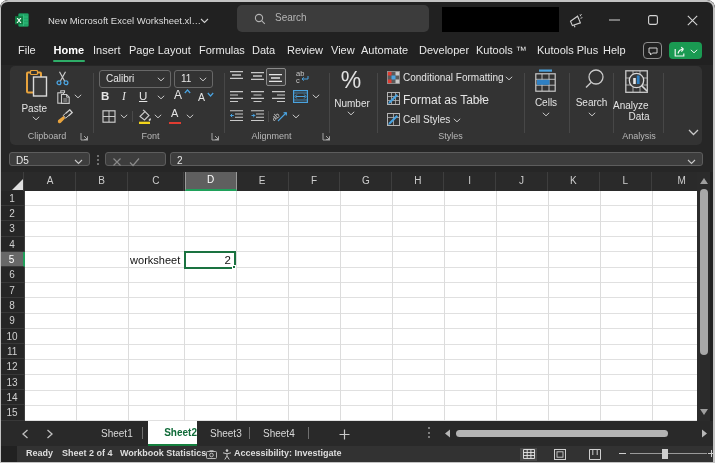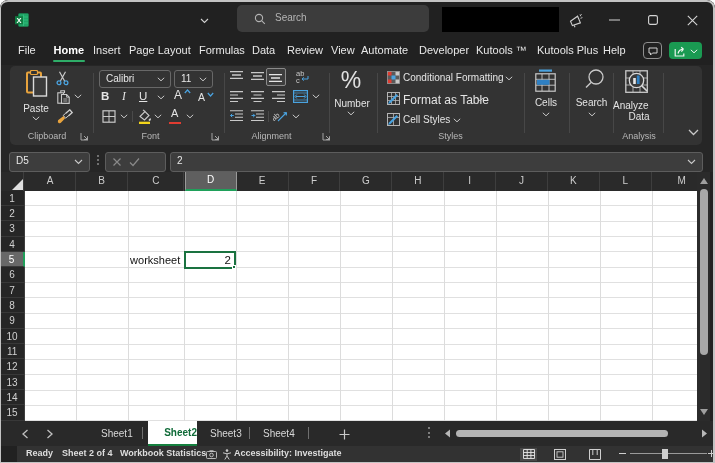--- a/index.html
+++ b/index.html
@@ -18,21 +18,21 @@
 .menuitem { position:absolute; top:9px; font-size:11px; color:#e8e8e8; }
 
 #ribbonbg { position:absolute; left:0; top:65px; width:100%; height:81px; background:#262626; }
 #ribbon { position:absolute; left:10px; top:1px; width:692px; height:79px; background:#333333; border-radius:5px; }
 .rsep { position:absolute; top:7px; height:60px; width:1px; background:#474747; }
 .glabel { position:absolute; font-size:9px; color:#b8b8b8; bottom:4px; text-align:center; }
 .launcher { position:absolute; bottom:4px; width:9px; height:9px; }
 .combo { position:absolute; border:1px solid #686868; border-radius:3px; background:#333; color:#e8e8e8; font-size:10px; }
 
 #fbar { position:absolute; left:0; top:146px; width:100%; height:26px; background:#262626; }
-.fbox { position:absolute; top:6px; height:20px; background:#3d3d3d; border:1px solid #5d5d5d; border-radius:3px; color:#e8e8e8; font-size:10px; }
+.fbox { position:absolute; top:6px; height:14px; background:#3d3d3d; border:1px solid #5d5d5d; border-radius:3px; color:#e8e8e8; font-size:10px; }
 
 #grid { position:absolute; left:0; top:172px; width:710px; height:249px; background:#262626; }
 #colheads { position:absolute; left:0; top:0; width:697px; height:18.5px; background:#2a2a2a; }
 .ch { position:absolute; top:0; height:18.5px; line-height:18.5px; text-align:center; font-size:10px; color:#cdcdcd; border-right:1px solid #3e3e3e; }
 #gutter { position:absolute; left:0; top:18.5px; width:25.2px; height:230.5px; background:#262626; border-right:1px solid #3e3e3e; }
 .rh { position:absolute; left:0; width:24.2px; height:15.35px; line-height:15.35px; text-align:center; font-size:10px; color:#d2d2d2; border-bottom:1px solid #383838; }
 #cells { position:absolute; left:25.2px; top:18.5px; width:671.8px; height:230.5px; background:#fff;
   background-image:
     repeating-linear-gradient(to bottom, transparent 0, transparent 14.35px, #e0e0e0 14.35px, #e0e0e0 15.35px);
 }
@@ -52,20 +52,21 @@
     <svg class="abs" style="left:15px;top:13px" width="14" height="14" viewBox="0 0 14 14">
       <rect x="3.5" y="0.5" width="10" height="13" rx="1" fill="#21a366"></rect>
       <rect x="3.5" y="0.5" width="10" height="13" rx="1" fill="none" stroke="#1a8a54" stroke-width="0.5"></rect>
       <line x1="8.5" y1="1.5" x2="8.5" y2="13" stroke="#33c481" stroke-width="0.8"></line>
       <line x1="4" y1="4" x2="13" y2="4" stroke="#33c481" stroke-width="0.8"></line>
       <line x1="4" y1="7" x2="13" y2="7" stroke="#33c481" stroke-width="0.8"></line>
       <line x1="4" y1="10" x2="13" y2="10" stroke="#33c481" stroke-width="0.8"></line>
       <rect x="0" y="3.2" width="8" height="8" fill="#107c41"></rect>
       <text x="4" y="9.5" font-size="7.5" font-weight="bold" fill="#fff" text-anchor="middle" font-family="Liberation Sans">X</text>
     </svg>
+    <div class="abs txt" style="left:48px;top:15px;font-size:9.5px;color:#dedede">New Microsoft Excel Worksheet.xl…</div>
     <svg class="abs" style="left:200px;top:17.5px" width="9" height="6" viewBox="0 0 9 6">
         <path d="M1 1 L4.5 4.5 L8 1" stroke="#cfcfcf" stroke-width="1.1" fill="none"></path>
       </svg>
     <div id="searchbox">
       <svg class="abs" style="left:17px;top:7.5px" width="12" height="12" viewBox="0 0 12 12">
           <circle cx="5" cy="5" r="3.6" stroke="#b4b4b4" stroke-width="1.1" fill="none"></circle>
           <line x1="7.8" y1="7.8" x2="10.8" y2="10.8" stroke="#b4b4b4" stroke-width="1.1"></line>
         </svg>
       <div class="abs" style="left:38px;top:6.5px;font-size:10px;color:#b5b5b5">Search</div>
     </div>
@@ -116,21 +117,21 @@
     </div>
   </div>
   <div id="ribbonbg">
       <div id="ribbon">
 
     <svg class="abs" style="left:16px;top:4px" width="22" height="27" viewBox="0 0 22 27">
       <rect x="1" y="2.5" width="14" height="20" rx="1" fill="none" stroke="#e8a33d" stroke-width="2"></rect>
       <rect x="4.5" y="0.5" width="7" height="4" rx="1" fill="#333" stroke="#e8a33d" stroke-width="1.2"></rect>
       <rect x="7.5" y="7" width="13" height="19" fill="#3a3a3a" stroke="#dadada" stroke-width="1.4"></rect>
     </svg>
-    <div class="abs txt" style="left:8px;top:37px;width:36px;text-align:center;font-size:10px">Paste</div>
+    <div class="abs txt" style="left:1px;top:37px;width:36px;text-align:right;font-size:10px">Paste</div>
     <svg class="abs" style="left:22px;top:50px" width="8" height="5" viewBox="0 0 8 5">
           <path d="M0.8 0.8 L4 3.8 L7.2 0.8" stroke="#c8c8c8" stroke-width="1" fill="none"></path>
         </svg>
     <svg class="abs" style="left:46px;top:5px" width="13" height="15" viewBox="0 0 13 15">
       <path d="M3.5 0.8 L8.6 10 M9.5 0.8 L4.4 10" stroke="#c9c9c9" stroke-width="1.2"></path>
       <circle cx="3" cy="11.8" r="1.9" fill="none" stroke="#4aa3e0" stroke-width="1.3"></circle>
       <circle cx="10" cy="11.8" r="1.9" fill="none" stroke="#4aa3e0" stroke-width="1.3"></circle>
     </svg>
     <svg class="abs" style="left:47px;top:24px" width="13" height="14" viewBox="0 0 13 14">
       <path d="M3.8 3 V0.8 H7.5 V3 M9.5 11.2 H8.8" fill="none" stroke="#c9c9c9" stroke-width="1.1"></path>

